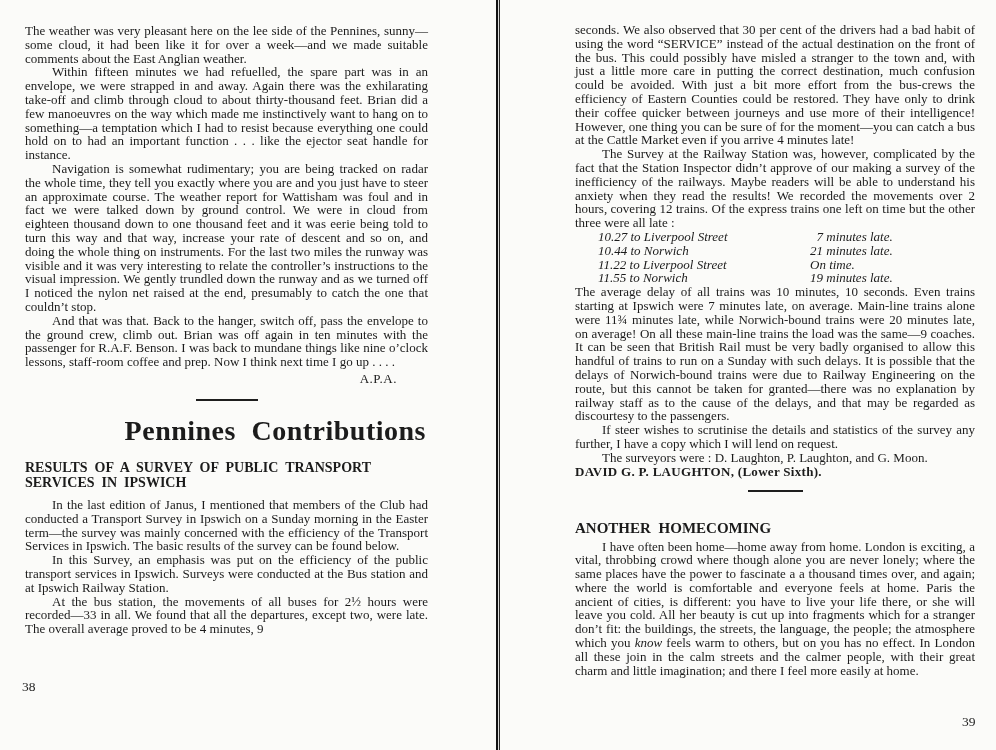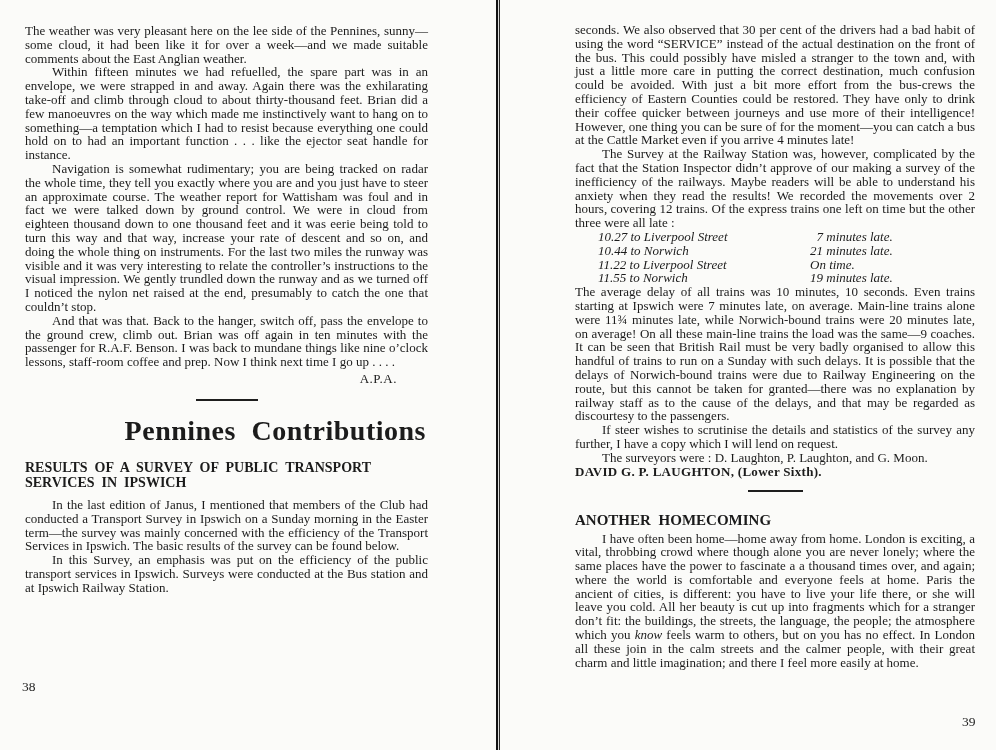--- a/index.html
+++ b/index.html
@@ -66,21 +66,21 @@
     line-height: 15.5px;
     word-spacing: 3.5px;
     margin: 14px 0 7px 0;
     text-align: left;
   }
   .homecoming-heading {
     font-size: 15px;
     font-weight: bold;
     word-spacing: 4px;
     line-height: 16px;
-    margin: 20px 0 4px 0;
+    margin: 28px 0 4px 0;
   }
   .train-table { margin-left: 23px; }
   .train-row { display: flex; font-size: 13px; line-height: 13.8px; font-style: italic; }
   .train-label { width: 212px; }
   .train-delay { white-space: pre; }
   .surveyors-line { text-indent: 27px; text-align: left; }
   .byline {
     font-size: 13px;
     line-height: 14px;
     font-weight: bold;
@@ -109,20 +109,21 @@
     <div class="signature">A.P.A.</div>
 
     <hr class="divider">
 
     <h1 class="section-title">Pennines Contributions</h1>
 
     <h2 class="article-heading">RESULTS OF A SURVEY OF PUBLIC TRANSPORT SERVICES IN IPSWICH</h2>
 
     <p class="ind">In the last edition of Janus, I mentioned that members of the Club had conducted a Transport Survey in Ipswich on a Sunday morning in the Easter term—the survey was mainly concerned with the efficiency of the Transport Services in Ipswich. The basic results of the survey can be found below.</p>
     <p class="ind">In this Survey, an emphasis was put on the efficiency of the public transport services in Ipswich. Surveys were conducted at the Bus station and at Ipswich Railway Station.</p>
+    <p class="ind">At the bus station, the movements of all buses for 2½ hours were recorded—33 in all. We found that all the departures, except two, were late. The overall average proved to be 4 minutes, 9</p>
   </div>
 
   <div class="col col-right">
     <p>seconds. We also observed that 30 per cent of the drivers had a bad habit of using the word “SERVICE” instead of the actual destination on the front of the bus. This could possibly have misled a stranger to the town and, with just a little more care in putting the correct destination, much confusion could be avoided. With just a bit more effort from the bus-crews the efficiency of Eastern Counties could be restored. They have only to drink their coffee quicker between journeys and use more of their intelligence! However, one thing you can be sure of for the moment—you can catch a bus at the Cattle Market even if you arrive 4 minutes late!</p>
     <p class="ind">The Survey at the Railway Station was, however, complicated by the fact that the Station Inspector didn’t approve of our making a survey of the inefficiency of the railways. Maybe readers will be able to understand his anxiety when they read the results! We recorded the movements over 2 hours, covering 12 trains. Of the express trains one left on time but the other three were all late :</p>
 
     <div class="train-table">
       <div class="train-row">
         <span class="train-label">10.27 to Liverpool Street</span>
         <span class="train-delay"> 7 minutes late.</span>

